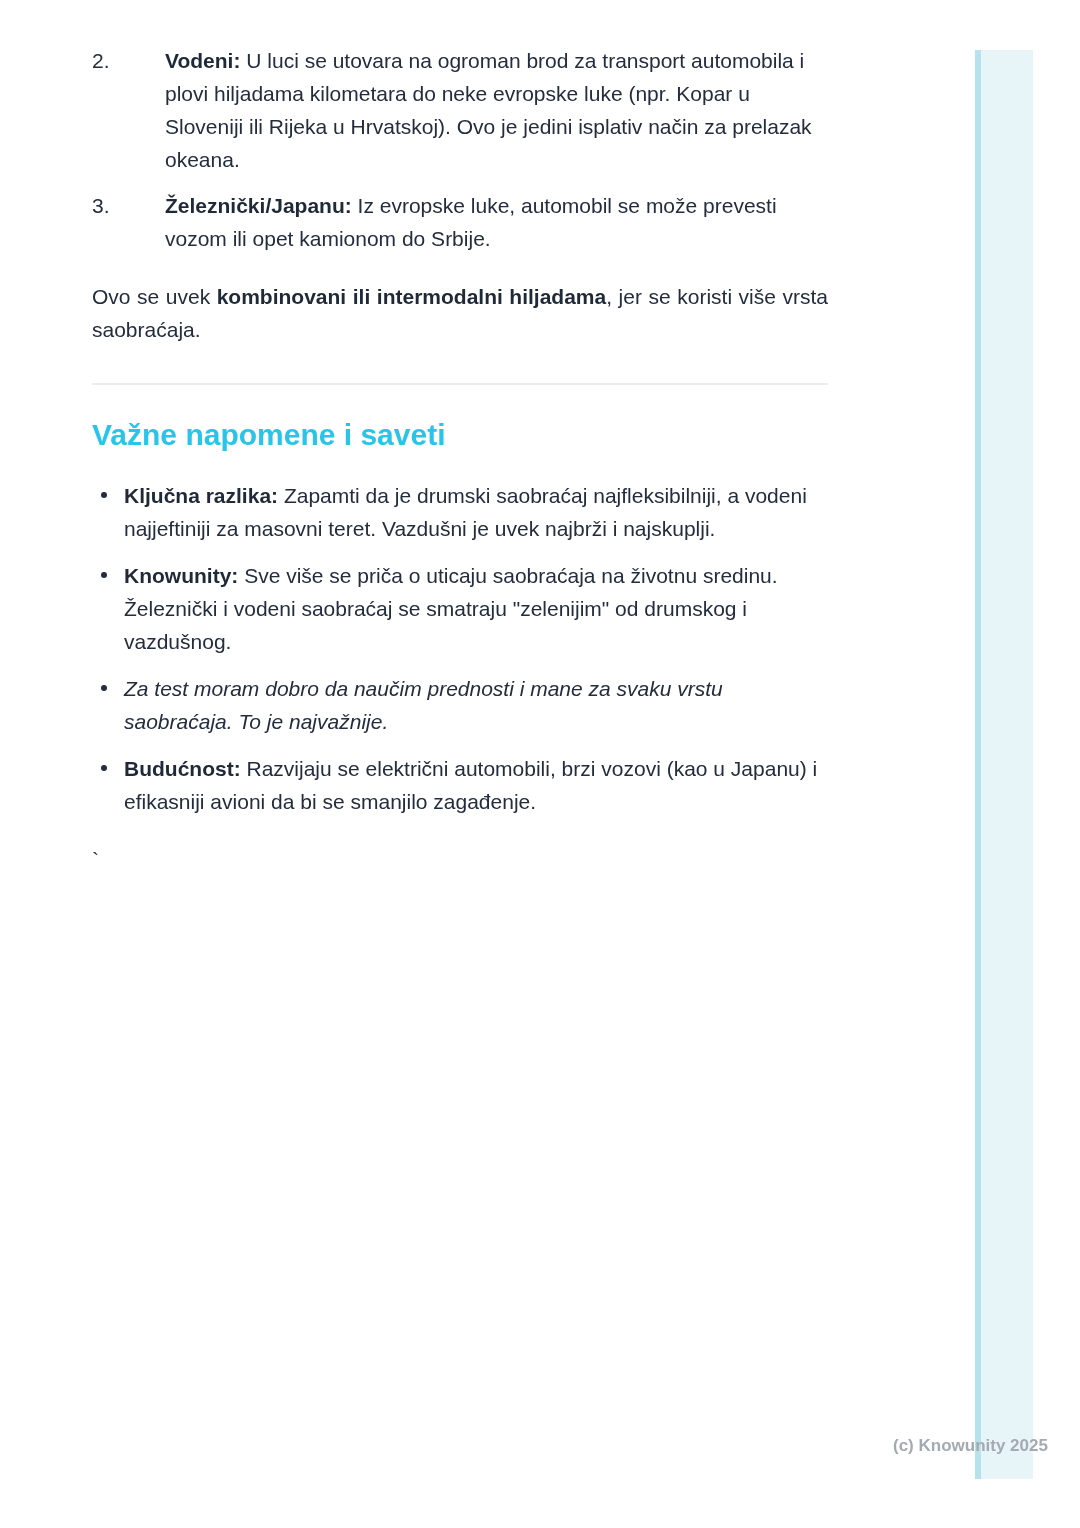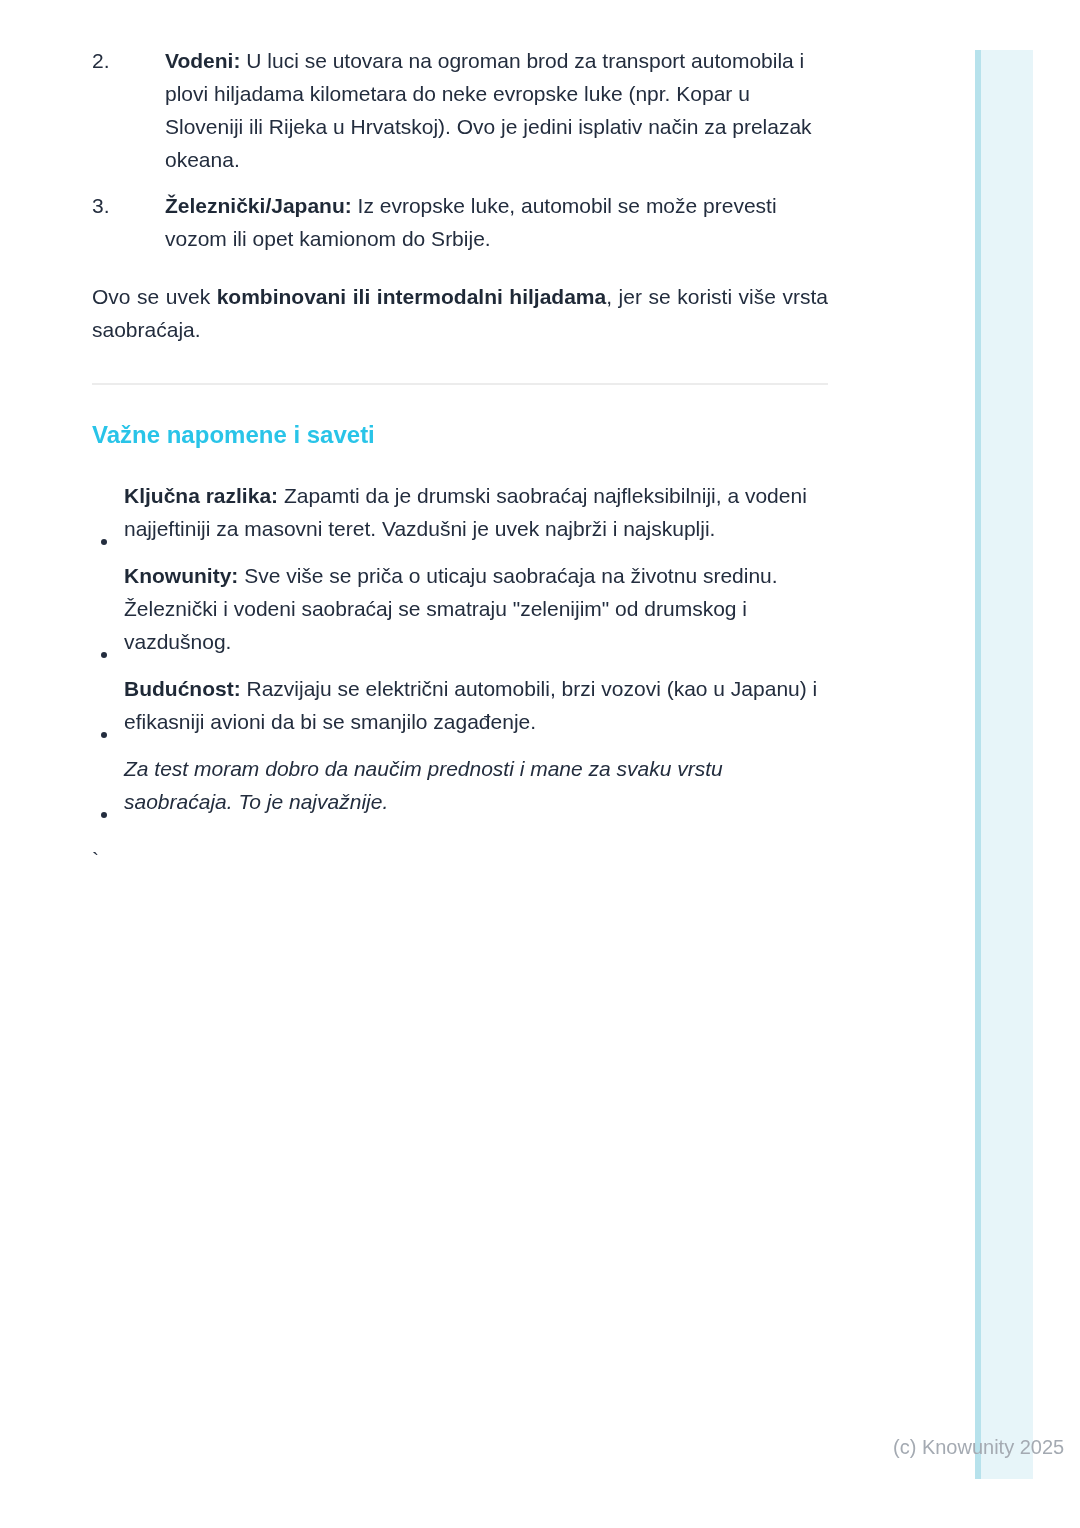--- a/index.html
+++ b/index.html
@@ -45,50 +45,51 @@
   .para { text-align: justify; margin-top: 25px; }
 
   .divider {
     border: none;
     border-top: 2px solid #ececec;
     margin: 37px 0 0 0;
   }
 
   .section-heading {
     color: #29c4e8;
-    font-size: 24px;
+    font-size: 30px;
     line-height: 30px;
     font-weight: bold;
     margin: 35px 0 0 0;
     letter-spacing: 0px;
   }
 
   .bullets { margin-top: 29px; }
-  .bullet-item { display: flex; margin-bottom: 14px; align-items: flex-end; }
+  .bullet-item { display: flex; margin-bottom: 14px; }
   .dot {
     width: 6px;
     height: 6px;
     border-radius: 50%;
     background: #232d3e;
     margin: 13px 0 0 9px;
     flex-shrink: 0;
   }
   .bullet-body { flex: 1; margin-left: 17px; }
   .bullet-item.italic .bullet-body { font-style: italic; }
 
   .stray-char { margin-top: 25px; font-size: 21px; color: #232d3e; }
 
   .footer {
     position: absolute;
     top: 1436px;
     left: 893px;
-    font-size: 20px;
+    font-size: 17px;
     color: #a4aab2;
     z-index: 2;
     white-space: nowrap;
+    font-weight: bold;
   }
 </style>
 </head>
 <body>
 
 <div class="stripe"></div>
 
 <div class="content">
 
   <div>
@@ -110,27 +111,27 @@
 
   <div class="bullets">
     <div class="bullet-item">
       <span class="dot"></span>
       <span class="bullet-body"><b>Ključna razlika:</b><span> Zapamti da je drumski saobraćaj najfleksibilniji, a vodeni najjeftiniji za masovni teret. Vazdušni je uvek najbrži i najskuplji.</span></span>
     </div>
     <div class="bullet-item">
       <span class="dot"></span>
       <span class="bullet-body"><b>Knowunity:</b><span> Sve više se priča o uticaju saobraćaja na životnu sredinu. Železnički i vodeni saobraćaj se smatraju "zelenijim" od drumskog i vazdušnog.</span></span>
     </div>
+    <div class="bullet-item italic">
+      <span class="dot"></span>
+      <span class="bullet-body"><span>Za test moram dobro da naučim prednosti i mane za svaku vrstu saobraćaja. To je najvažnije.</span></span>
+    </div>
     <div class="bullet-item">
       <span class="dot"></span>
       <span class="bullet-body"><b>Budućnost:</b><span> Razvijaju se električni automobili, brzi vozovi (kao u Japanu) i efikasniji avioni da bi se smanjilo zagađenje.</span></span>
-    </div>
-    <div class="bullet-item italic">
-      <span class="dot"></span>
-      <span class="bullet-body"><span>Za test moram dobro da naučim prednosti i mane za svaku vrstu saobraćaja. To je najvažnije.</span></span>
     </div>
   </div>
 
   <div class="stray-char">`</div>
 
 </div>
 
 <div class="footer">(c) Knowunity 2025</div>
 
 </body></html>

